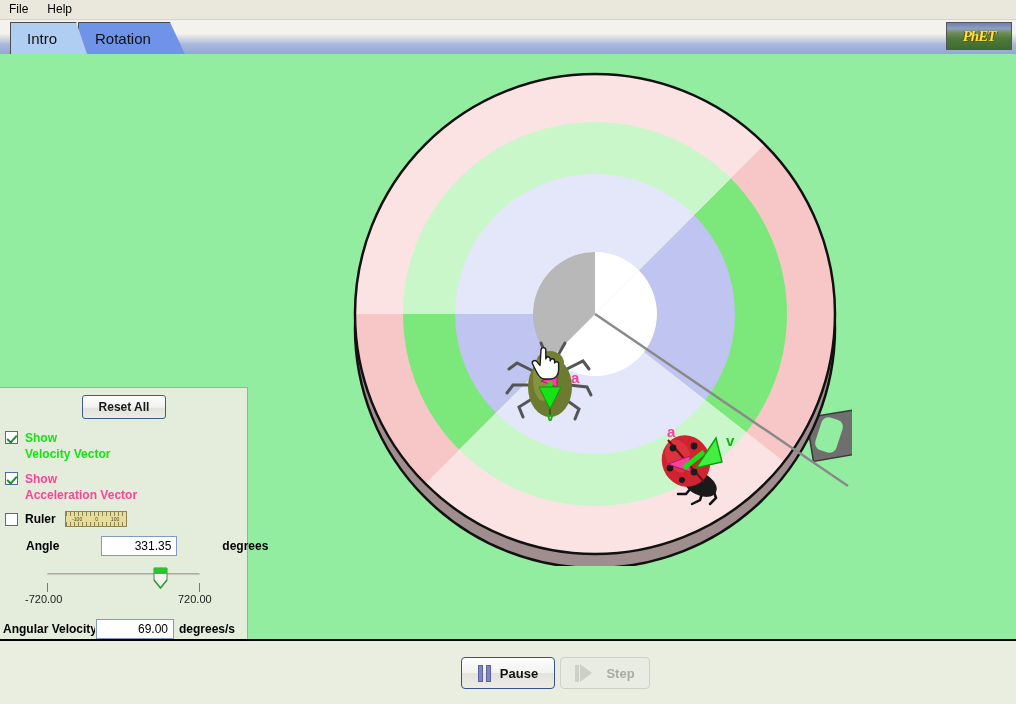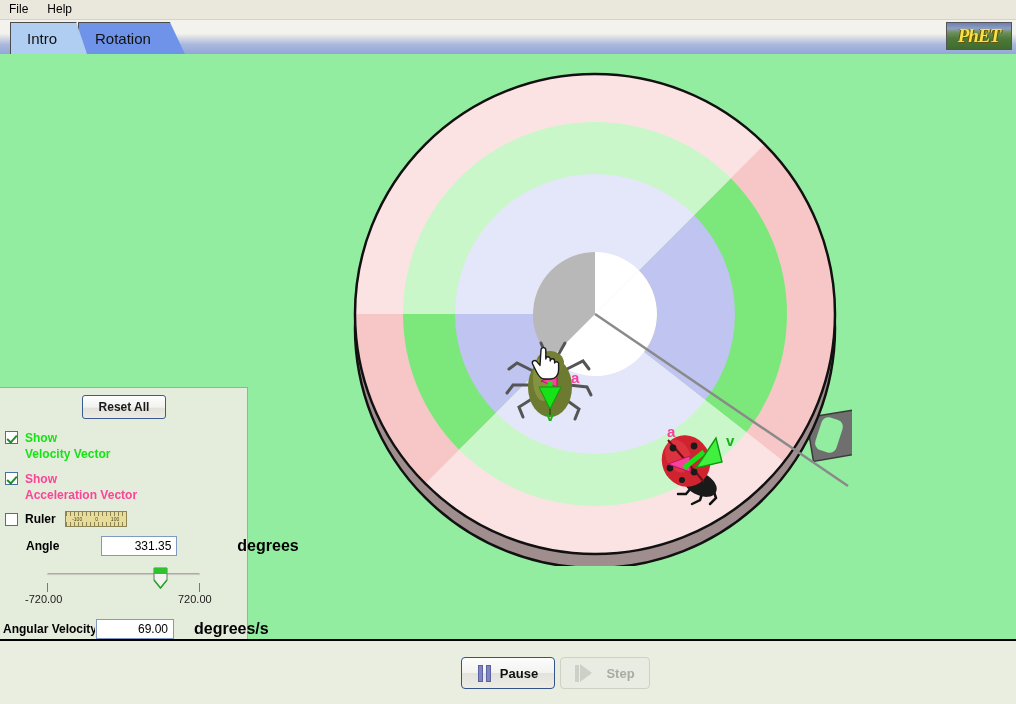--- a/index.html
+++ b/index.html
@@ -77,21 +77,21 @@
     border: 1px solid #555;
     display: flex; align-items: center; justify-content: center;
     overflow: hidden;
     cursor: pointer;
     z-index: 5;
   }
   .phet-logo-text {
     font-family: "Liberation Serif", serif;
     font-style: italic;
     font-weight: bold;
-    font-size: 19px;
+    font-size: 15px;
     color: #f4e24a;
     text-shadow: 1px 1px 0 #6a5400, -1px 0px 0 #6a5400;
     letter-spacing: -1px;
   }
 
   
   .play-area {
     position: absolute; left: 0; top: 54px;
     width: 1016px; height: 587px;
     background: #93eda1;
@@ -177,21 +177,21 @@
   .num-field {
     background: #fff;
     border: 1px solid #7f9bc4;
     height: 20px;
     font-size: 12px;
     text-align: right;
     padding: 0 5px;
     color: #000;
     font-family: "Liberation Sans", sans-serif;
   }
-  .num-unit { font-size: 16px; font-weight: bold; color: #000; margin-left: 20px; white-space: nowrap; }
+  .num-unit { font-size: 12px; font-weight: bold; color: #000; margin-left: 5px; white-space: nowrap; }
 
   
   .slider { position: absolute; }
   .slider-track {
     position: absolute; top: 6px; left: 0; height: 3px;
     background: linear-gradient(to bottom,#9a9a93 0%,#c9c9c2 50%,#f4f4ef 100%);
     border-radius: 2px;
   }
   .slider-thumb {
     position: absolute; top: 0; width: 15px; height: 22px;

